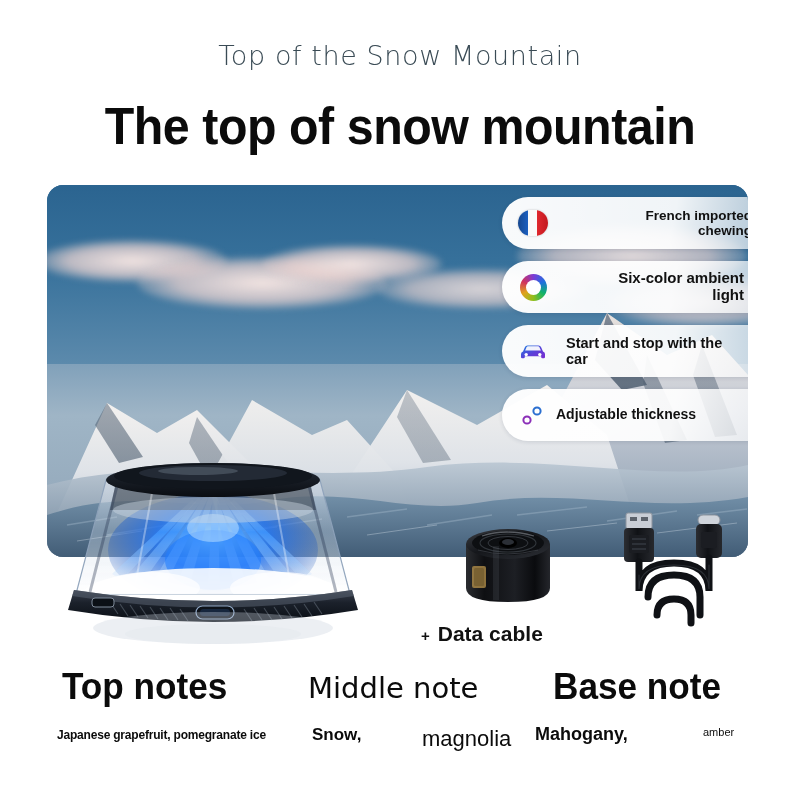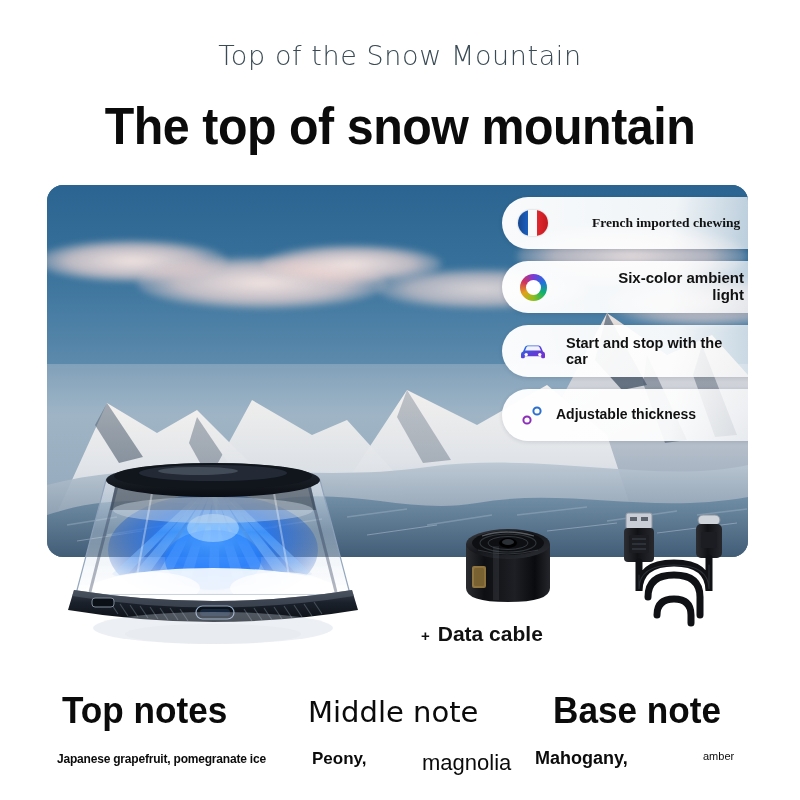--- a/index.html
+++ b/index.html
@@ -114,21 +114,21 @@
     justify-content: center;
   }
   .pill .ptext {
     margin-left: 6px;
     font-size: 13.5px;
     font-weight: bold;
     color: #111;
     line-height: 1.12;
     max-width: 172px;
   }
-  .pill.p1 .ptext { width: 160px; margin-left: 42px; font-family: Liberation Serif, serif; }
+  .pill.p1 .ptext { text-align: right; width: 160px; margin-left: 42px; }
   .pill.p2 .ptext { text-align: right; width: 150px; margin-left: 44px; font-size: 15px;}
   .pill.p3 .ptext { text-align: left; width: 175px; margin-left: 16px; font-size: 14.5px;}
   .pill.p4 .ptext { text-align: left; width: 175px; font-size: 14px;}
 
   
   .flag {
     width: 30px; height: 26px;
     border-radius: 13px / 13px;
     overflow: hidden;
     display: flex;
@@ -199,21 +199,21 @@
     white-space: nowrap;
   }
   .accessory-caption .plus {
     font-size: 15px;
     font-weight: bold;
     color: #111;
     padding: 0 6px 0 1px;
   }
 
   
-  .notes { position: absolute; left: 0; top: 690px; width: 800px; height: 110px; }
+  .notes { position: absolute; left: 0; top: 666px; width: 800px; height: 110px; }
 
   .note-h {
     position: absolute;
     color: #0b0b0b;
     white-space: nowrap;
   }
   .note-h.top  { left: 62px;  top: 0px;  font-size: 37px; font-weight: bold; font-family: "Liberation Sans Narrow","Liberation Sans",sans-serif; transform: scaleX(0.95); transform-origin: left center;}
   .note-h.mid  { left: 308px; top: 5px;  font-size: 29px; font-weight: normal; font-family: "DejaVu Sans", sans-serif;}
   .note-h.base { left: 553px; top: 0px;  font-size: 37px; font-weight: bold; font-family: "Liberation Sans Narrow","Liberation Sans",sans-serif; transform: scaleX(0.95); transform-origin: left center;}
 
@@ -554,17 +554,17 @@
   <span class="plus">+</span>
   <span class="big">Data cable</span>
 </div>
 
 <div class="notes">
   <div class="note-h top">Top notes</div>
   <div class="note-h mid">Middle note</div>
   <div class="note-h base">Base note</div>
 
   <div class="note-s s-top">Japanese grapefruit, pomegranate ice</div>
-  <div class="note-s s-m1">Peony,</div>
+  <div class="note-s s-m1">Snow,</div>
   <div class="note-s s-m2">magnolia</div>
   <div class="note-s s-b1">Mahogany,</div>
   <div class="note-s s-b2">amber</div>
 </div>
 
 </body></html>

